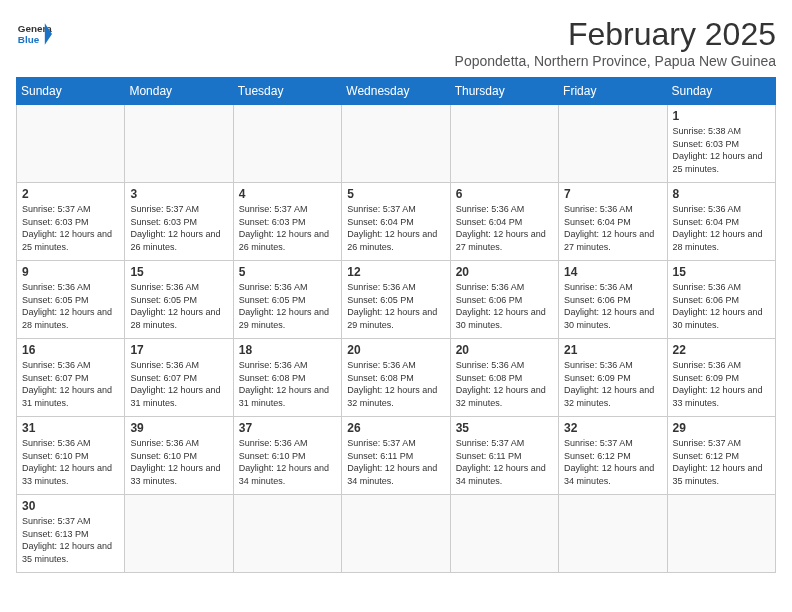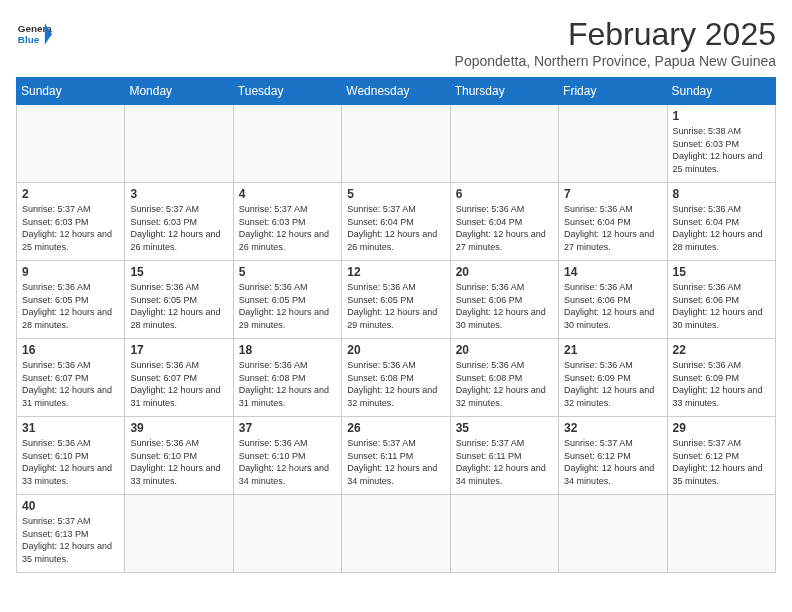--- a/index.html
+++ b/index.html
@@ -292,21 +292,21 @@
         </td>
         <td>
           <span class="day-number">29</span>
           <div class="day-info" style="white-space: pre-line;">Sunrise: 5:37 AM
 Sunset: 6:12 PM
 Daylight: 12 hours and 35 minutes.</div>
         </td>
       </tr>
       <tr>
         <td>
-          <span class="day-number">40</span>
+          <span class="day-number">30</span>
           <div class="day-info" style="white-space: pre-line;">Sunrise: 5:37 AM
 Sunset: 6:13 PM
 Daylight: 12 hours and 35 minutes.</div>
         </td>
         <td class="empty"></td>
         <td class="empty"></td>
         <td class="empty"></td>
         <td class="empty"></td>
         <td class="empty"></td>
         <td class="empty"></td>

